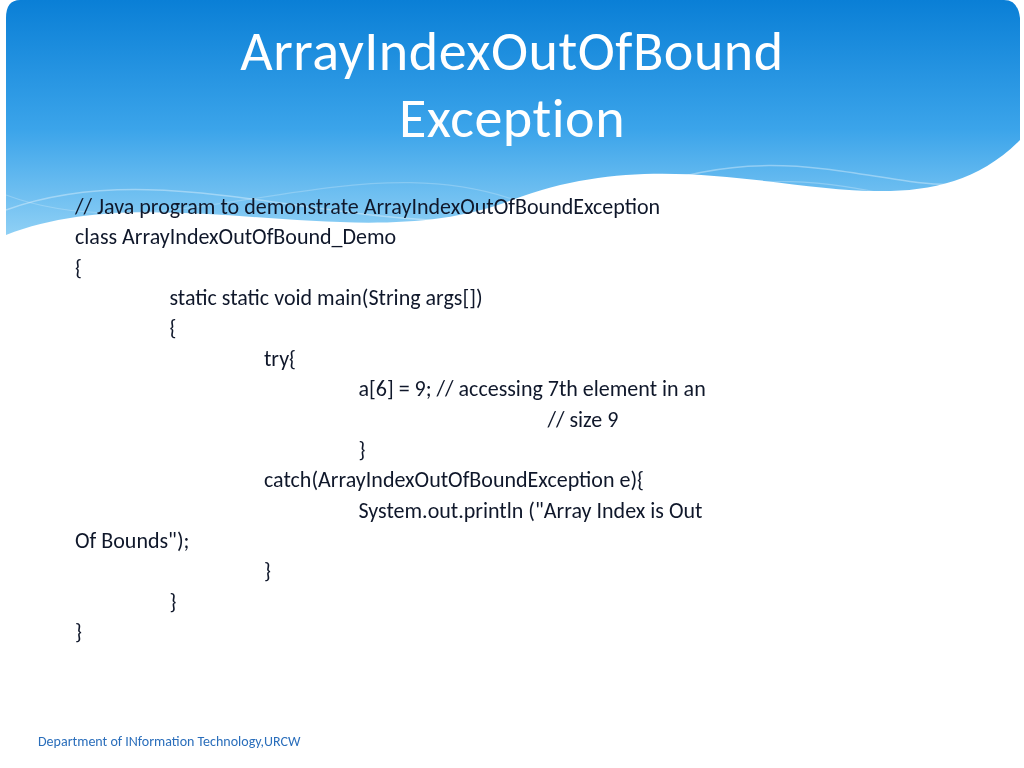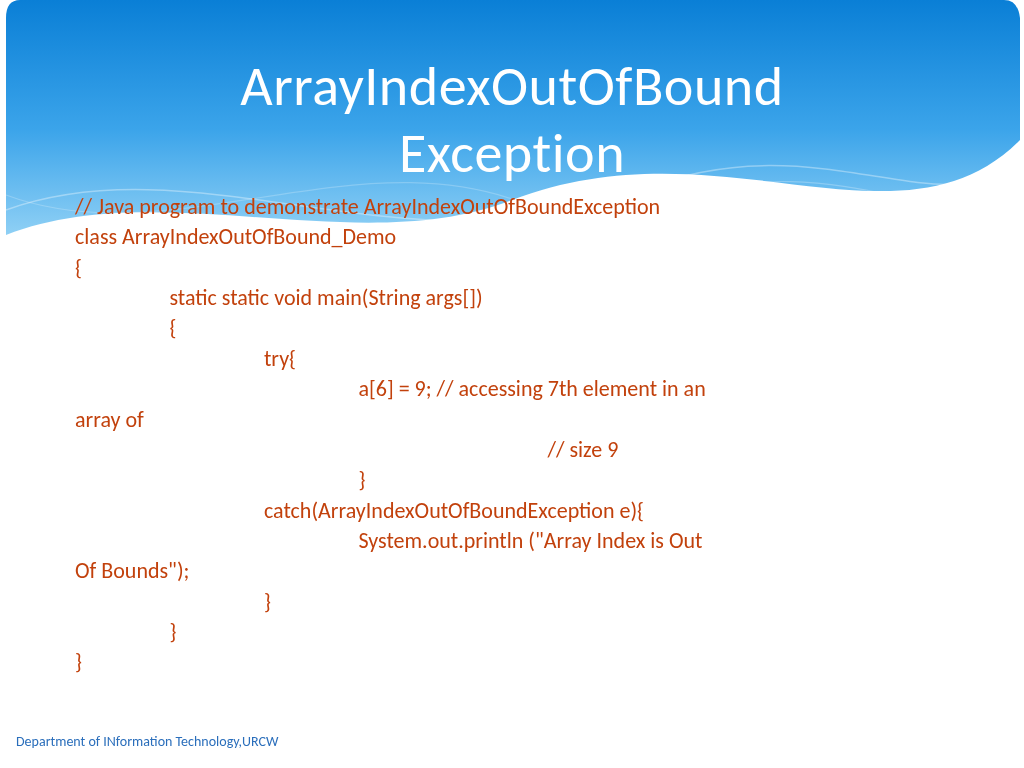--- a/index.html
+++ b/index.html
@@ -21,36 +21,35 @@
     position: absolute;
     top: 18px;
     left: 0;
     width: 1024px;
     text-align: center;
     color: #ffffff;
     font-size: 56px;
     line-height: 1.2;
     font-weight: 400;
     letter-spacing: 0.5px;
-    margin-top: 35px;
   }
   .body {
     position: absolute;
     top: 192px;
     left: 75px;
     width: 880px;
-    color: #c2410c;
+    color: #0f172a;
     font-size: 22px;
     line-height: 1.38;
     font-weight: 400;
   }
   .body .line { white-space: pre; }
   .footer {
     position: absolute;
-    left: 16px;
+    left: 38px;
     bottom: 18px;
     font-size: 14px;
     color: #2a6ebb;
   }
 </style>
 </head>
 <body>
 
 <div class="slide">
 
@@ -79,21 +78,20 @@
   </div>
 
   <div class="body">
     <div class="line">// Java program to demonstrate ArrayIndexOutOfBoundException</div>
     <div class="line">class ArrayIndexOutOfBound_Demo</div>
     <div class="line">{</div>
     <div class="line">                   static static void main(String args[])</div>
     <div class="line">                   {</div>
     <div class="line">                                      try{</div>
     <div class="line">                                                         a[6] = 9; // accessing 7th element in an</div>
-    <div class="line">array of</div>
     <div class="line">                                                                                               // size 9</div>
     <div class="line">                                                         }</div>
     <div class="line">                                      catch(ArrayIndexOutOfBoundException e){</div>
     <div class="line">                                                         System.out.println ("Array Index is Out</div>
     <div class="line">Of Bounds");</div>
     <div class="line">                                      }</div>
     <div class="line">                   }</div>
     <div class="line">}</div>
   </div>
 

